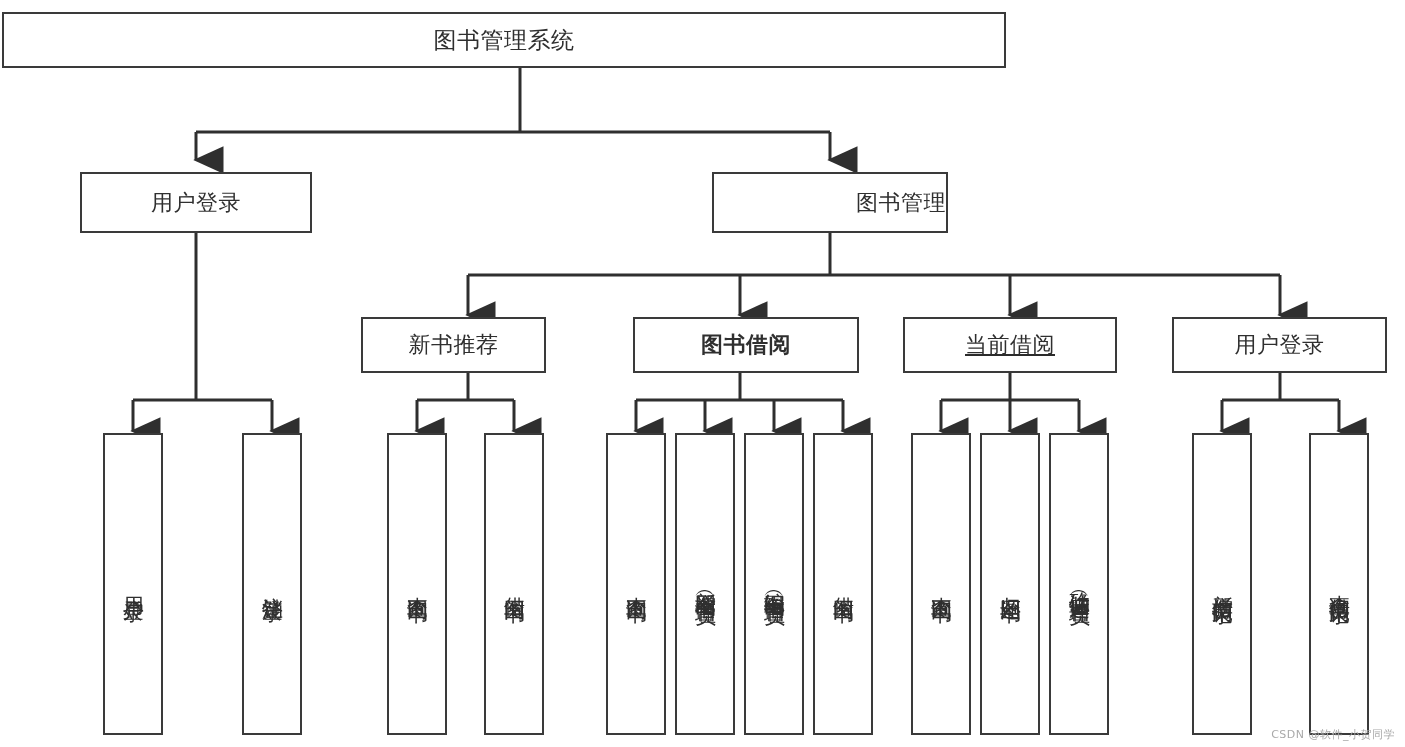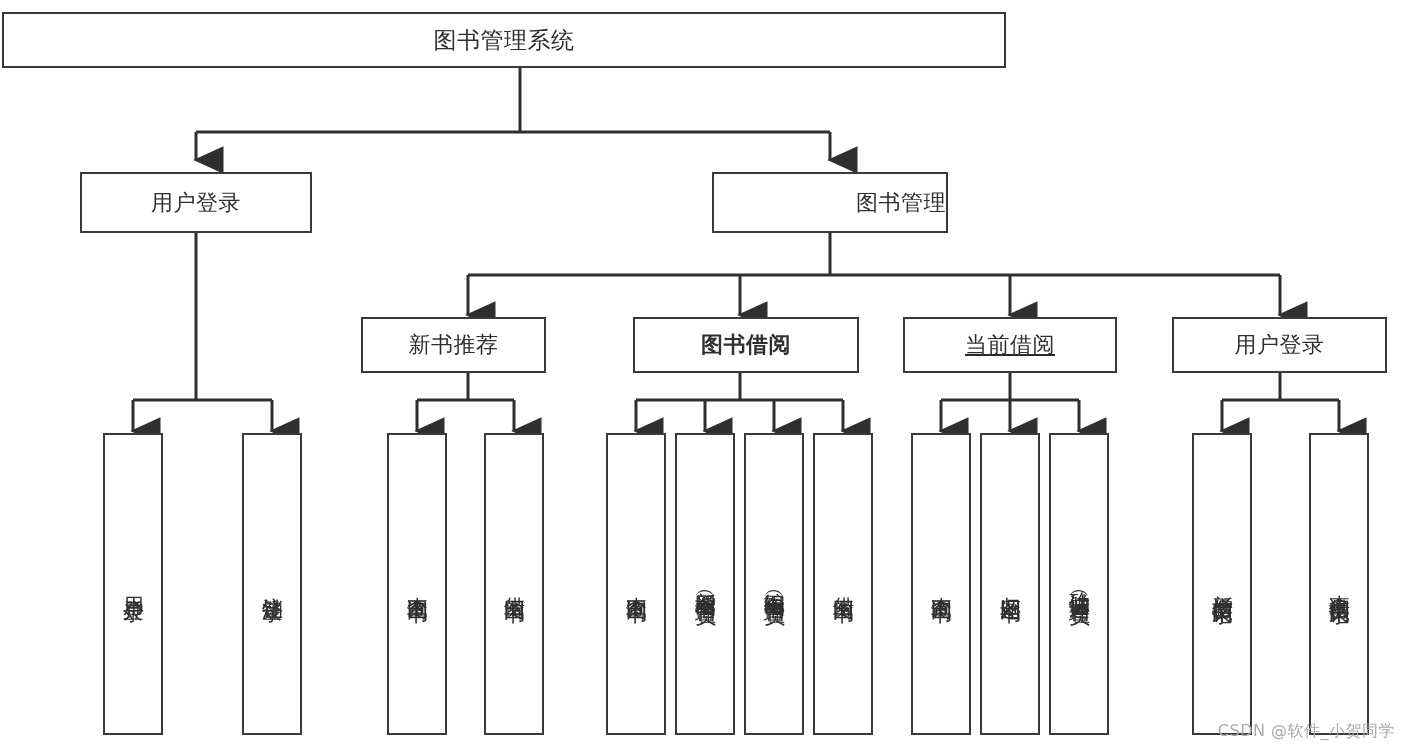--- a/index.html
+++ b/index.html
@@ -50,21 +50,21 @@
     font-size:21px;
     line-height:1.18;
     letter-spacing:2px;
   }
   .node.root .lbl{font-size:23px;}
   .node.l2 .lbl{font-size:22px;}
   #watermark{
     position:absolute;
     right:10px;
     bottom:5px;
-    font-size:16px;
+    font-size:11px;
     color:#a9a9a9;
     letter-spacing:0.5px;
     white-space:nowrap;
     user-select:none;
   }
 </style>
 </head>
 <body>
 
 <div id="canvas">

